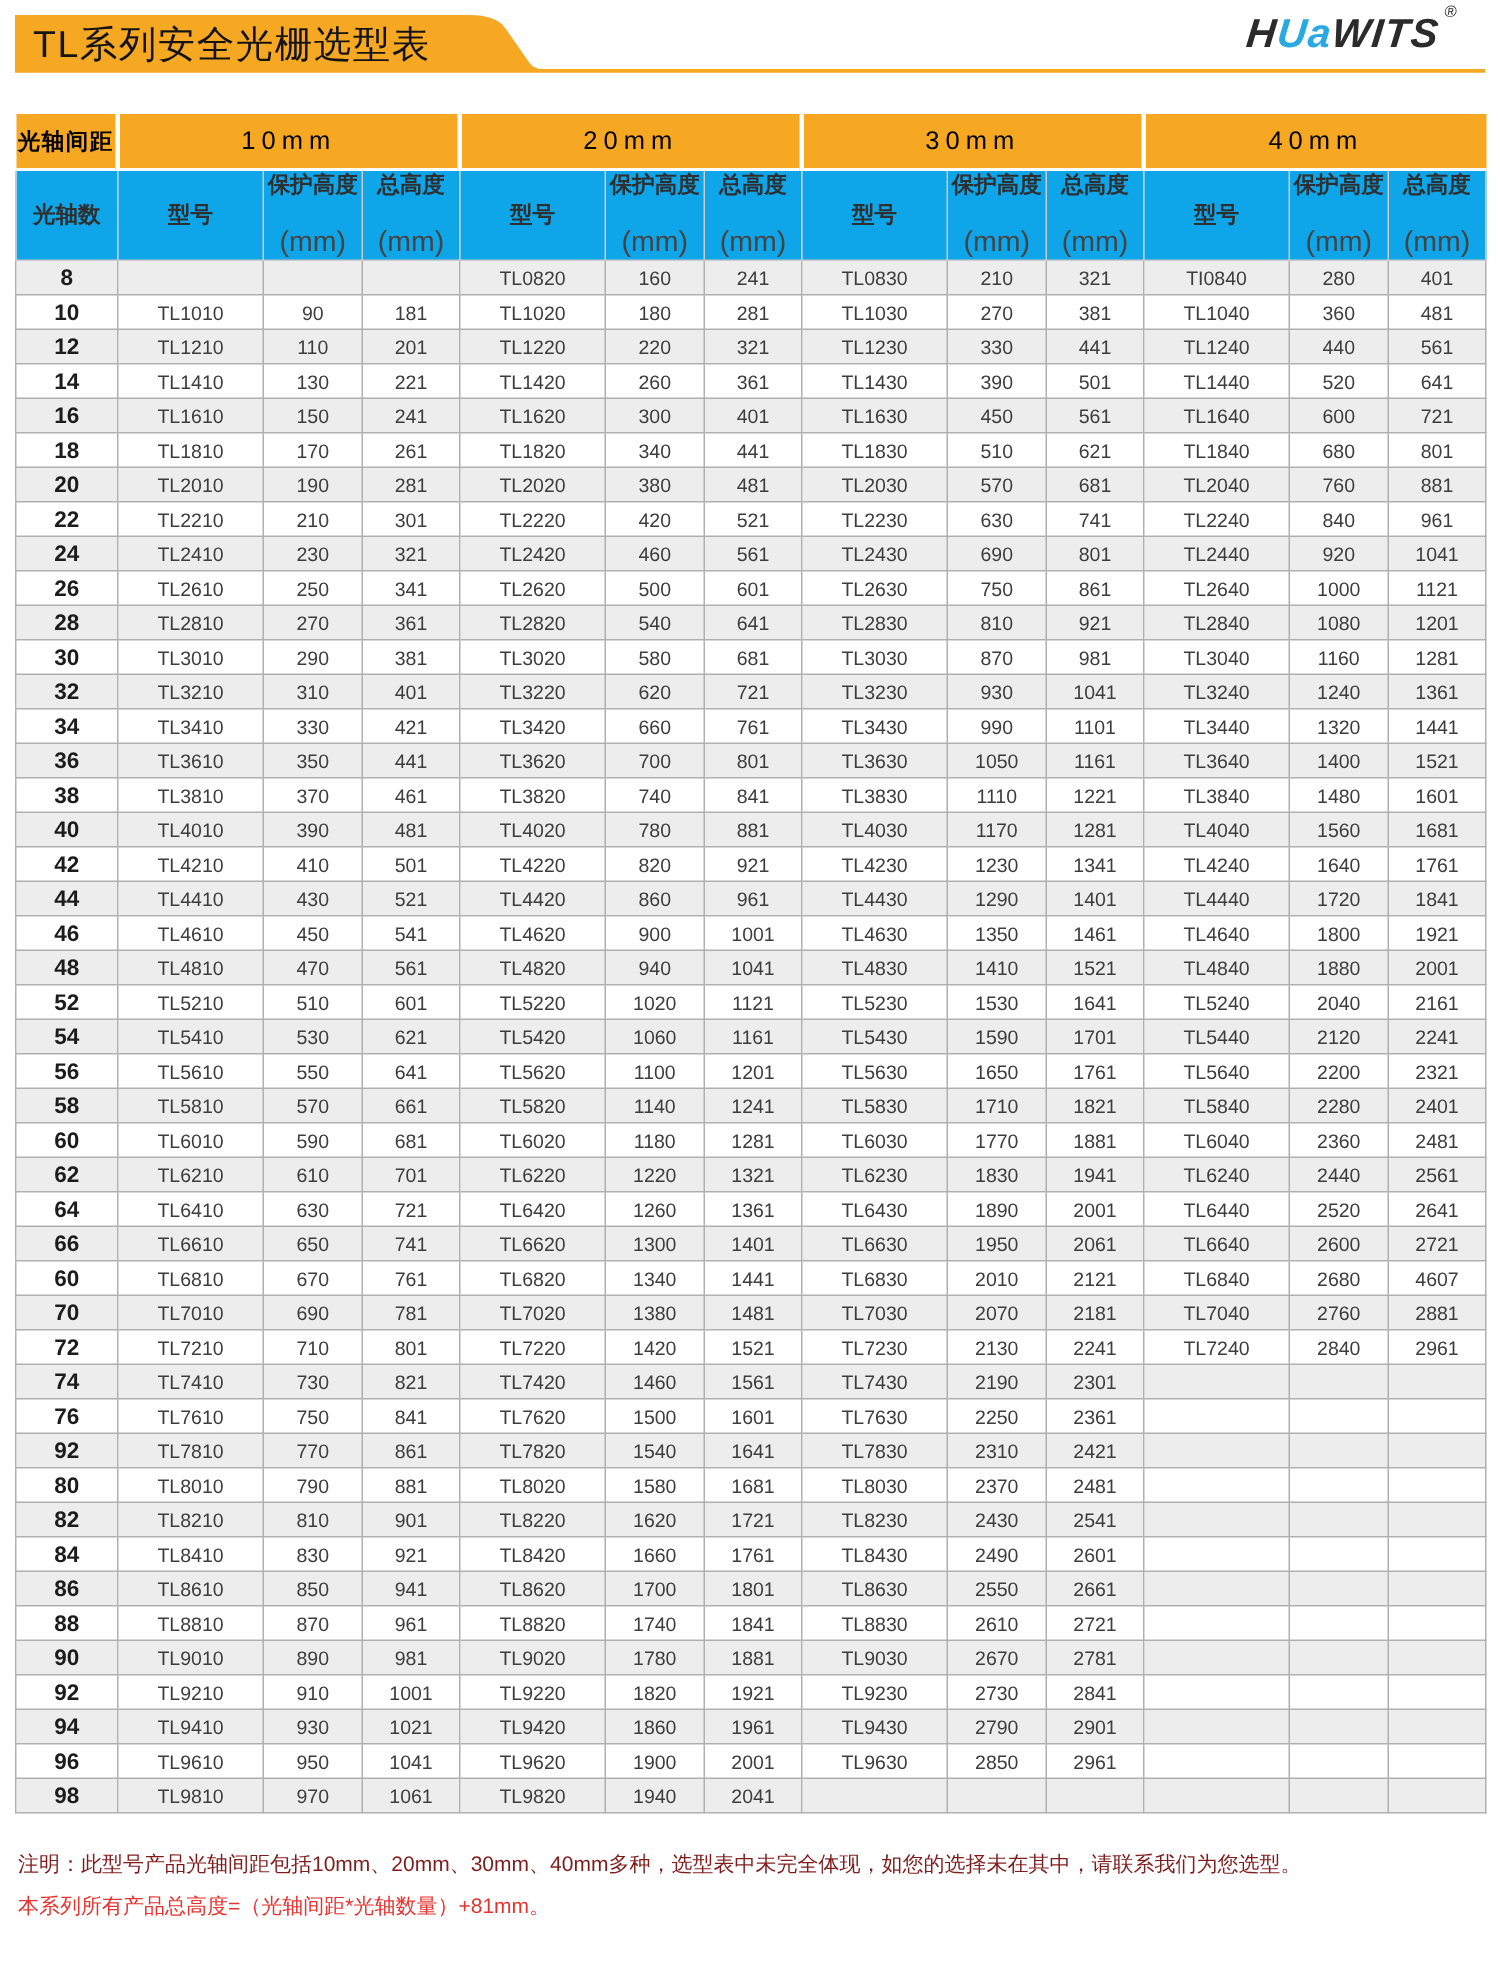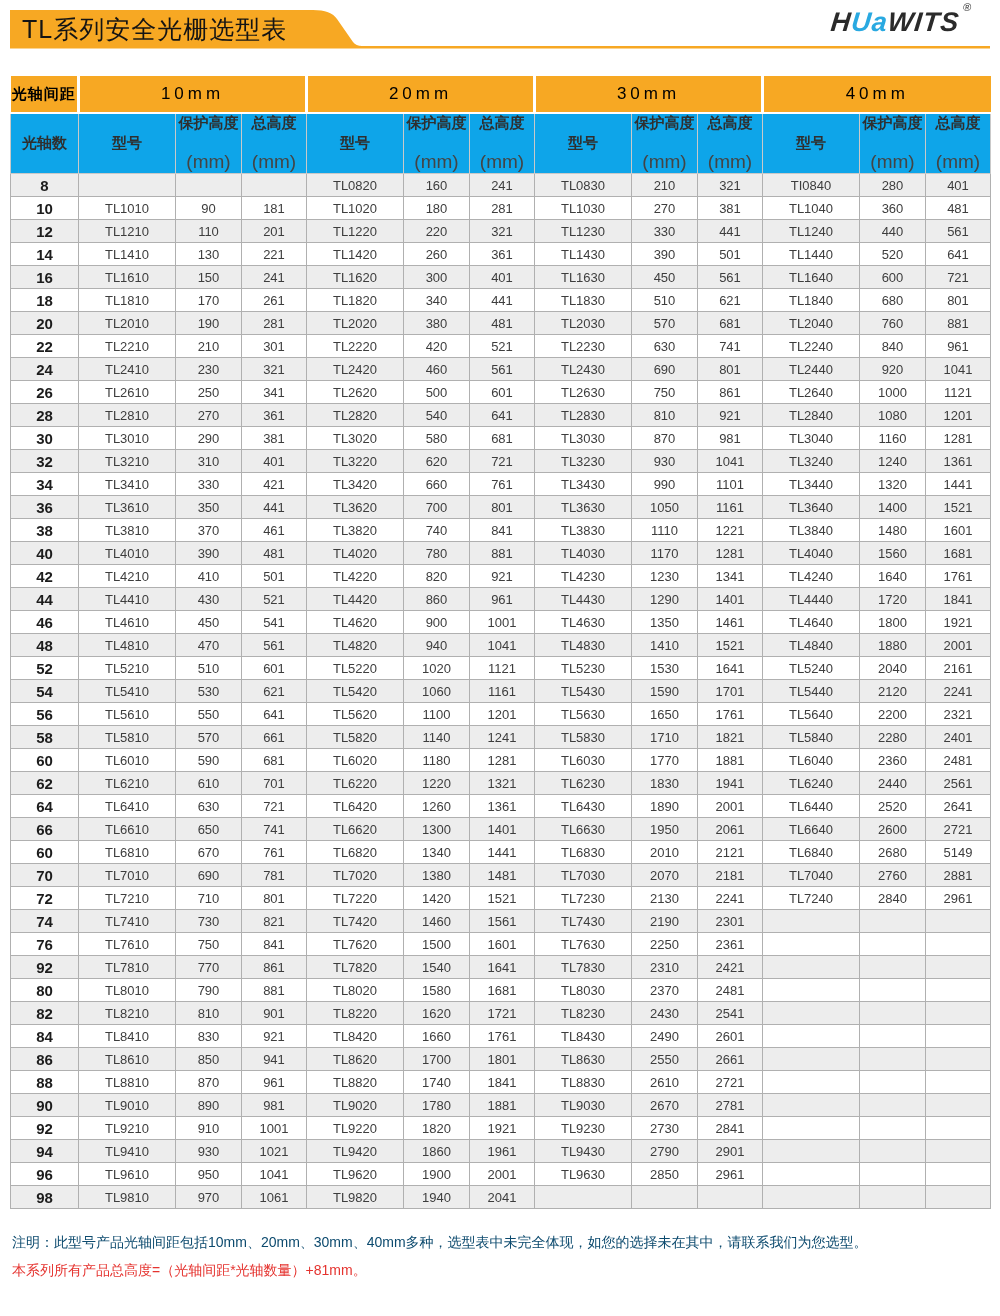--- a/index.html
+++ b/index.html
@@ -77,21 +77,21 @@
     border:1px solid var(--border-gray);
     text-align:center;vertical-align:middle;
     font-size:13px;color:#3d3d3d;
     overflow:hidden;white-space:nowrap;
   }
   tbody tr:nth-child(odd){background:var(--row-stripe);}
   tbody tr:nth-child(even){background:#ffffff;}
   tbody td.axes{font-weight:bold;font-size:15px;color:#1c1c1c;}
 
   
-  .note-1{margin:25px 0 0 2px;font-size:14px;color:#0c4a6e;}
+  .note-1{margin:25px 0 0 2px;font-size:14px;color:#7f1d1d;}
   .note-2{margin:10px 0 0 2px;font-size:14px;color:var(--note-red);}
 </style>
 </head>
 <body>
 
 <div class="page">
 
   <div class="banner">
     <svg width="980" height="40" viewBox="0 0 980 40">
       <path d="M0,0 H303 Q321,0 327,9 L343,32 Q346,36 352,36 H980 V38.5 H352 L0,38.5 Z" fill="#F7A823"></path>
@@ -610,21 +610,21 @@
           <td>670</td>
           <td>761</td>
           <td>TL6820</td>
           <td>1340</td>
           <td>1441</td>
           <td>TL6830</td>
           <td>2010</td>
           <td>2121</td>
           <td>TL6840</td>
           <td>2680</td>
-          <td>5149</td>
+          <td>4607</td>
         </tr>
         <tr>
           <td class="axes">70</td>
           <td>TL7010</td>
           <td>690</td>
           <td>781</td>
           <td>TL7020</td>
           <td>1380</td>
           <td>1481</td>
           <td>TL7030</td>

